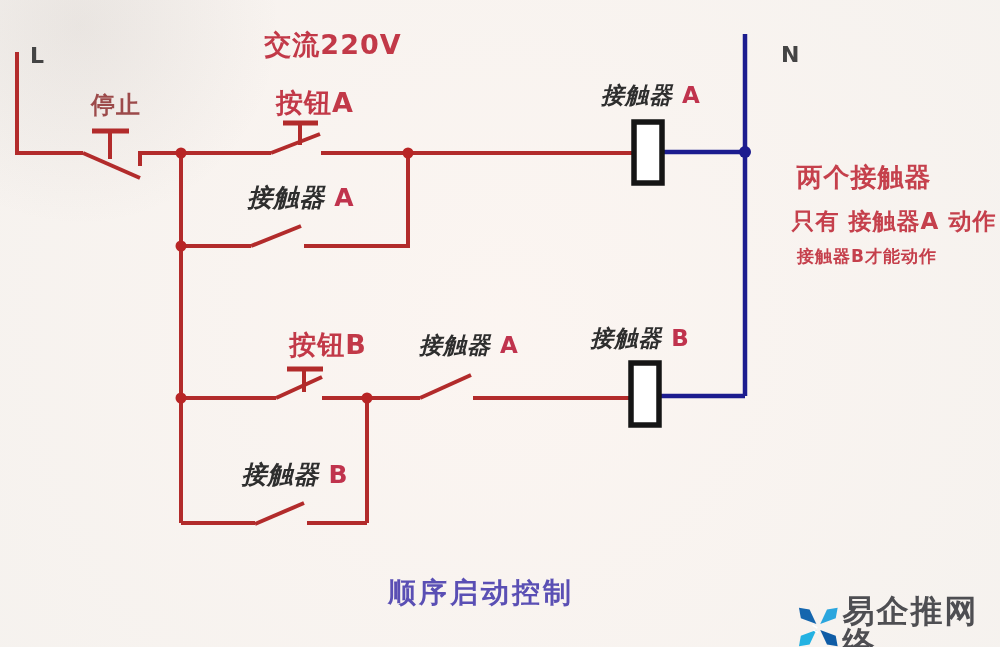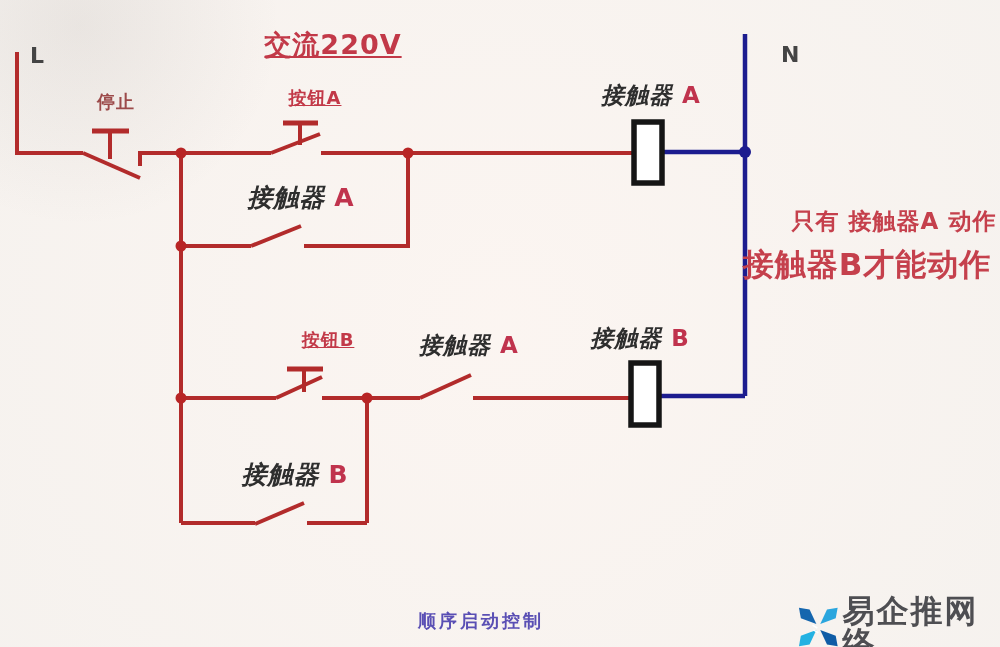--- a/index.html
+++ b/index.html
@@ -14,31 +14,31 @@
   }
   #wires{position:absolute;left:0;top:0;}
   .lbl{
     position:absolute;
     white-space:nowrap;
     transform:translateX(-50%);
     font-weight:bold;
     line-height:1.1;
     letter-spacing:1px;
   }
-  .red   {color:#c23948;text-decoration:underline;}
+  .red   {color:#c23948;}
   .black {color:#2e2e2e;font-style:italic;}
   .letter{color:#c0334d; margin-left:9px;}
   .rail  {color:#444; font-weight:bold; transform:none;}
   .title {font-size:27px;}
   .sz25  {font-size:25px;}
   .sz23  {font-size:23px;}
-  .sz21  {font-size:18px;}
-  .stoplbl{font-size:18px;color:#9c4a4a;text-align:right;}
+  .sz21  {font-size:27px;}
+  .stoplbl{font-size:24px;color:#9c4a4a;text-align:right;}
   .ann{color:#c5404c;font-weight:bold;}
-  .caption{font-size:18px;color:#5a4fb4;letter-spacing:3px;margin-top:33px;}
+  .caption{font-size:28px;color:#5a4fb4;letter-spacing:3px;}
   #watermark{position:absolute;left:797px;top:595px;display:flex;align-items:center;}
   #wm-text{
     font-family:"DejaVu Serif", serif;
     font-size:32px;font-weight:bold;color:#4e4e52;
     letter-spacing:2px;margin-left:3px;line-height:1;
   }
 </style>
 </head>
 <body>
 
@@ -127,22 +127,23 @@
   </div>
 
   <div class="lbl sz23" style="left:640px;top:326px;">
     <span class="black">接触器</span><span class="letter">B</span>
   </div>
 
   <div class="lbl sz25" style="left:295px;top:461px;">
     <span class="black">接触器</span><span class="letter">B</span>
   </div>
 
+  <div class="lbl ann" style="left:864px;top:163px;font-size:26px;">两个接触器</div>
   <div class="lbl ann" style="left:870px;top:209px;font-size:23px;margin-left:24px;">只有 接触器A 动作</div>
-  <div class="lbl ann" style="left:867px;top:247px;font-size:31px;">接触器B才能动作</div>
+  <div class="lbl ann" style="left:867px;top:247px;font-size:17px;">接触器B才能动作</div>
 
   <div class="lbl caption" style="left:481px;top:578px;">顺序启动控制</div>
 
   <div id="watermark">
     <svg width="46" height="46" viewBox="0 0 44 44">
       <path d="M20,19 L4,13 L2,2 L13,4 Z" fill="#1566ae"></path>
       <path d="M24,19 L31,4 L42,2 L40,13 Z" fill="#2ba6de"></path>
       <path d="M20,25 L13,40 L2,42 L4,31 Z" fill="#24b2e2"></path>
       <path d="M24,25 L40,31 L42,42 L31,40 Z" fill="#0f5ca6"></path>
       <path d="M16,20 L21,23 M17,25 L22,28" stroke="#ffffff" stroke-width="1.6" fill="none"></path>

